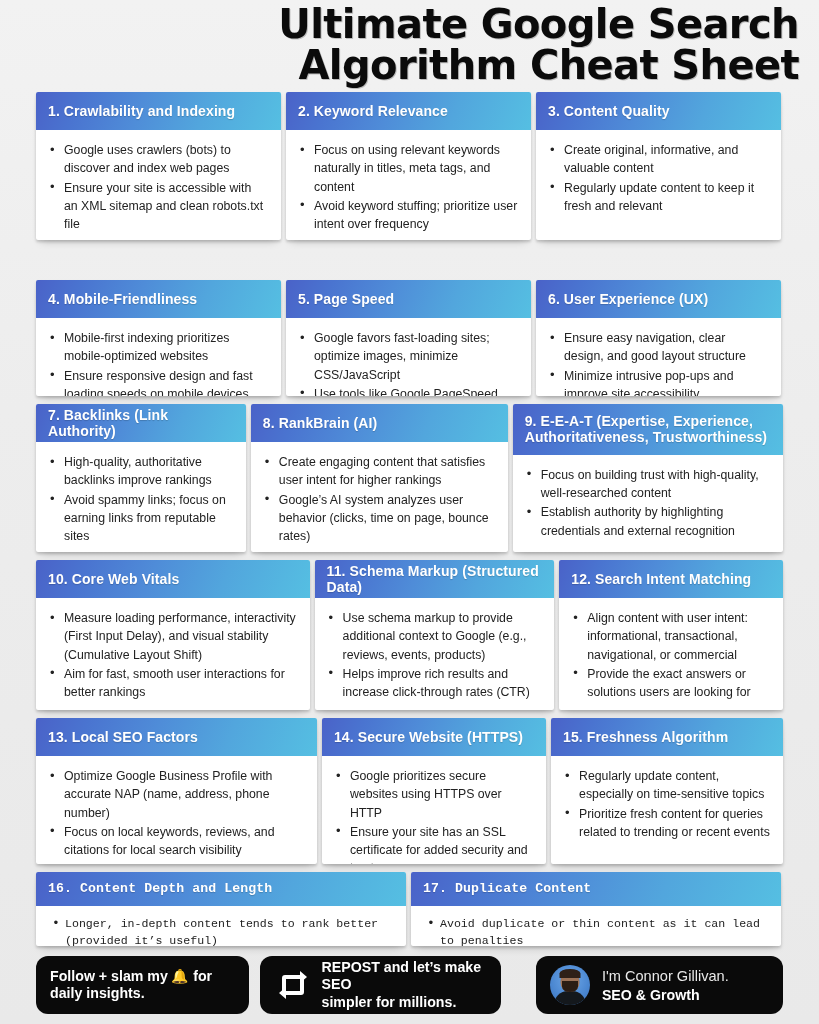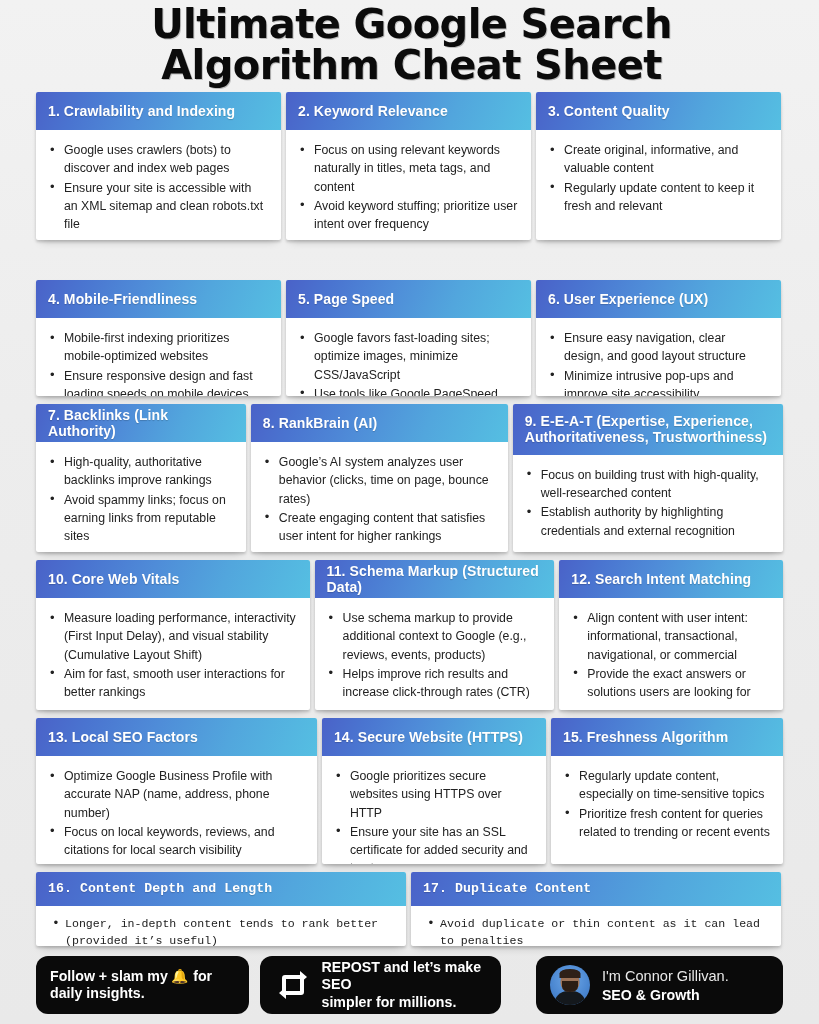--- a/index.html
+++ b/index.html
@@ -10,21 +10,21 @@
     overflow: hidden;
   }
   body {
     background: linear-gradient(180deg,#f2f2f2 0%,#ededed 40%,#e9e9e9 100%);
     position: relative;
   }
 
   
   .title-wrap {
     padding: 4px 20px 6px 24px;
-    text-align: center;
+    text-align: right;
   }
   .title-line {
     font-family: "DejaVu Sans", sans-serif;
     font-weight: 700;
     font-size: 40px;
     line-height: 41px;
     color: #0b0b0b;
     letter-spacing: -0.6px;
     text-shadow: 1px 1px 0 rgba(0,0,0,0.22);
   }
@@ -270,22 +270,22 @@
         <ul>
           <li>High-quality, authoritative backlinks improve rankings</li>
           <li>Avoid spammy links; focus on earning links from reputable sites</li>
         </ul>
       </div>
     </div>
     <div class="card">
       <div class="card-head">8. RankBrain (AI)</div>
       <div class="card-body">
         <ul>
+          <li>Create engaging content that satisfies user intent for higher rankings</li>
           <li>Google’s AI system analyzes user behavior (clicks, time on page, bounce rates)</li>
-          <li>Create engaging content that satisfies user intent for higher rankings</li>
         </ul>
       </div>
     </div>
     <div class="card">
       <div class="card-head two-line">9. E-E-A-T (Expertise, Experience, Authoritativeness, Trustworthiness)</div>
       <div class="card-body">
         <ul>
           <li>Focus on building trust with high-quality, well-researched content</li>
           <li>Establish authority by highlighting credentials and external recognition</li>
         </ul>

